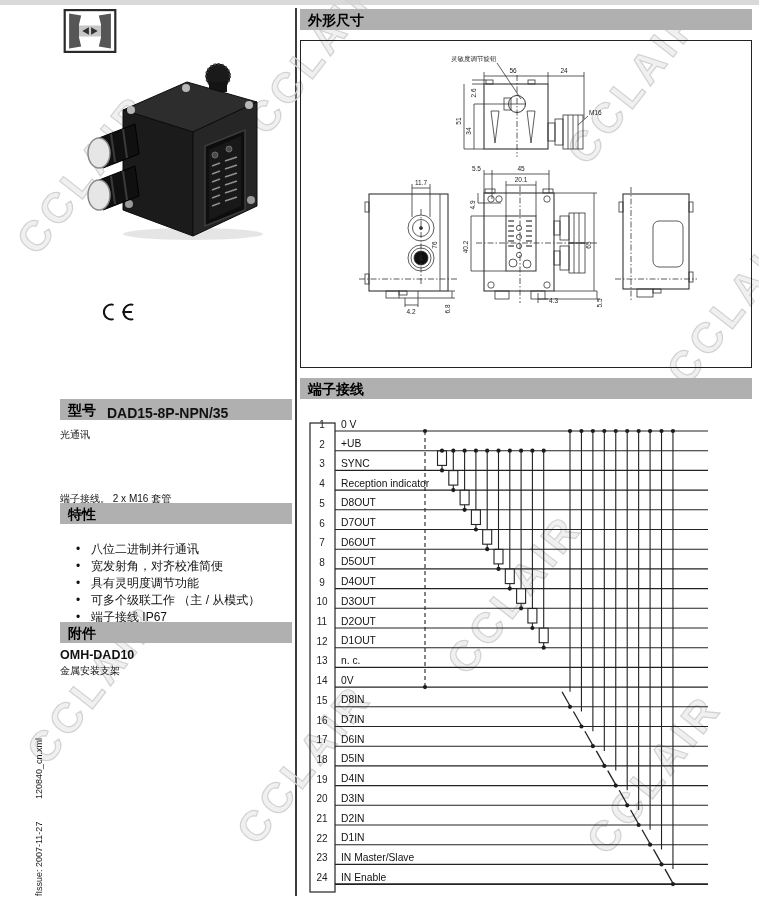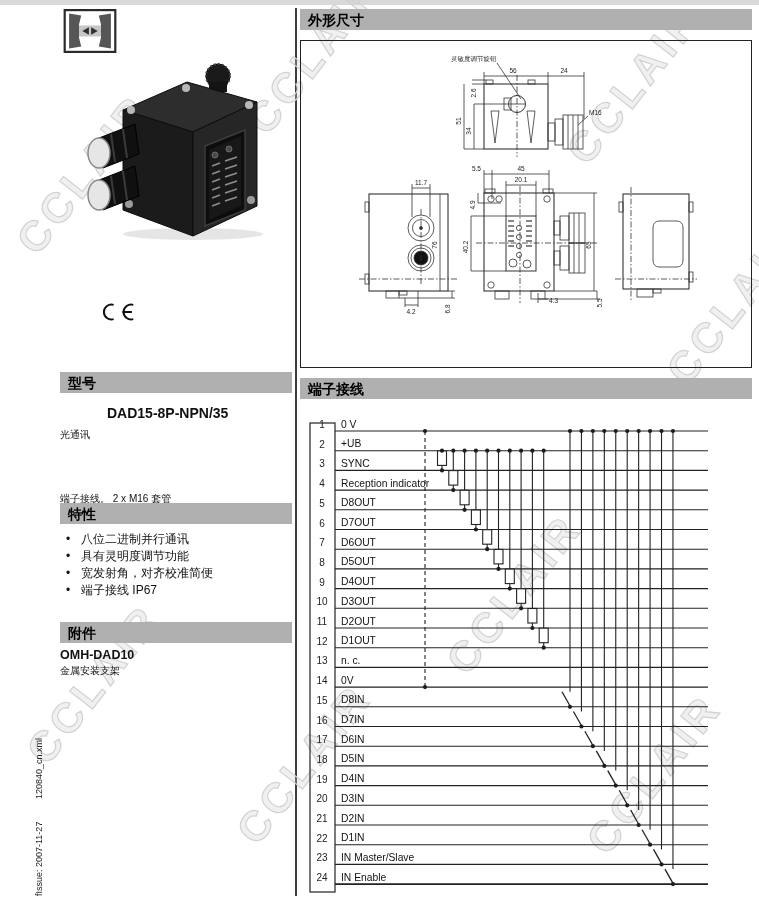--- a/index.html
+++ b/index.html
@@ -9,21 +9,21 @@
   .vdivider{position:absolute;left:295px;top:8px;width:2px;height:888px;background:#3c3c3c;}
   .wm{position:absolute;font-size:42px;font-weight:bold;letter-spacing:5px;
       color:rgba(205,205,205,0.30);-webkit-text-stroke:1.2px #d2d2d2;
       transform:rotate(-52deg);pointer-events:none;white-space:nowrap;}
   .secbar{position:absolute;background:#b0b0b0;height:21px;line-height:23px;
       font-weight:bold;font-size:14px;padding-left:8px;box-sizing:border-box;color:#000;}
   .abs{position:absolute;}
   .bold{font-weight:bold;}
   .t14b{font-size:14px;font-weight:bold;padding-left:47px;}
   .t12{font-size:10px;}
-  ul.features{list-style:none;margin:2px;padding:0;font-size:12px;}
+  ul.features{list-style:none;margin:12px;padding:0;font-size:12px;}
   ul.features li{position:relative;padding-left:17px;margin-bottom:4px;line-height:13px;}
   ul.features li::before{content:"\2022";position:absolute;left:2px;top:0;}
   .dimbox{position:absolute;left:300px;top:40px;width:452px;height:328px;
       border:1px solid #222;box-sizing:border-box;background:transparent;}
   .footer-rot{position:absolute;left:34px;top:896px;transform:rotate(-90deg);
       transform-origin:0 0;white-space:nowrap;font-size:9px;color:#222;}
   .footer-rot span{margin-right:20px;}
   svg text{font-family:"Liberation Sans","DejaVu Sans",sans-serif;}
 </style>
 </head>
@@ -101,30 +101,31 @@
 </svg>
 
 <svg class="abs" style="left:98px;top:300px;" width="38" height="24" viewBox="0 0 56 30" aria-label="CE">
   <g fill="none" stroke="#111" stroke-width="3">
     <path d="M 23 4.5 A 11 11 0 1 0 23 25.5"></path>
     <path d="M 52 4.5 A 11 11 0 1 0 52 25.5"></path>
     <path d="M 36 15 H 50"></path>
   </g>
 </svg>
 
-<div class="secbar" style="left:60px;top:372px;width:232px;">型号</div>
+<div class="secbar" style="left:60px;top:399px;width:232px;">型号</div>
 <div class="abs t14b" style="left:60px;top:405px;">DAD15-8P-NPN/35</div>
 <div class="abs t12" style="left:60px;top:428px;">光通讯</div>
 <div class="abs t12" style="left:60px;top:444px;margin-top:48px;">端子接线。 2 x M16 套管</div>
 
 <div class="secbar" style="left:60px;top:503px;width:232px;">特性</div>
 <ul class="features abs" style="left:62px;top:531px;width:228px;">
   <li>八位二进制并行通讯</li>
+  <li>宽发射角，对齐校准简便</li>
   <li>具有灵明度调节功能</li>
-  <li>宽发射角，对齐校准简便</li>
+  <li>可多个级联工作 （主 / 从模式）</li>
   <li>端子接线 IP67</li>
 </ul>
 
 <div class="secbar" style="left:60px;top:622px;width:232px;">附件</div>
 <div class="abs bold" style="left:60px;top:648px;font-size:12.5px;">OMH-DAD10</div>
 <div class="abs t12" style="left:60px;top:664px;">金属安装支架</div>
 
 <div class="secbar" style="left:300px;top:9px;width:452px;">外形尺寸</div>
 <div class="secbar" style="left:300px;top:378px;width:452px;">端子接线</div>
 

